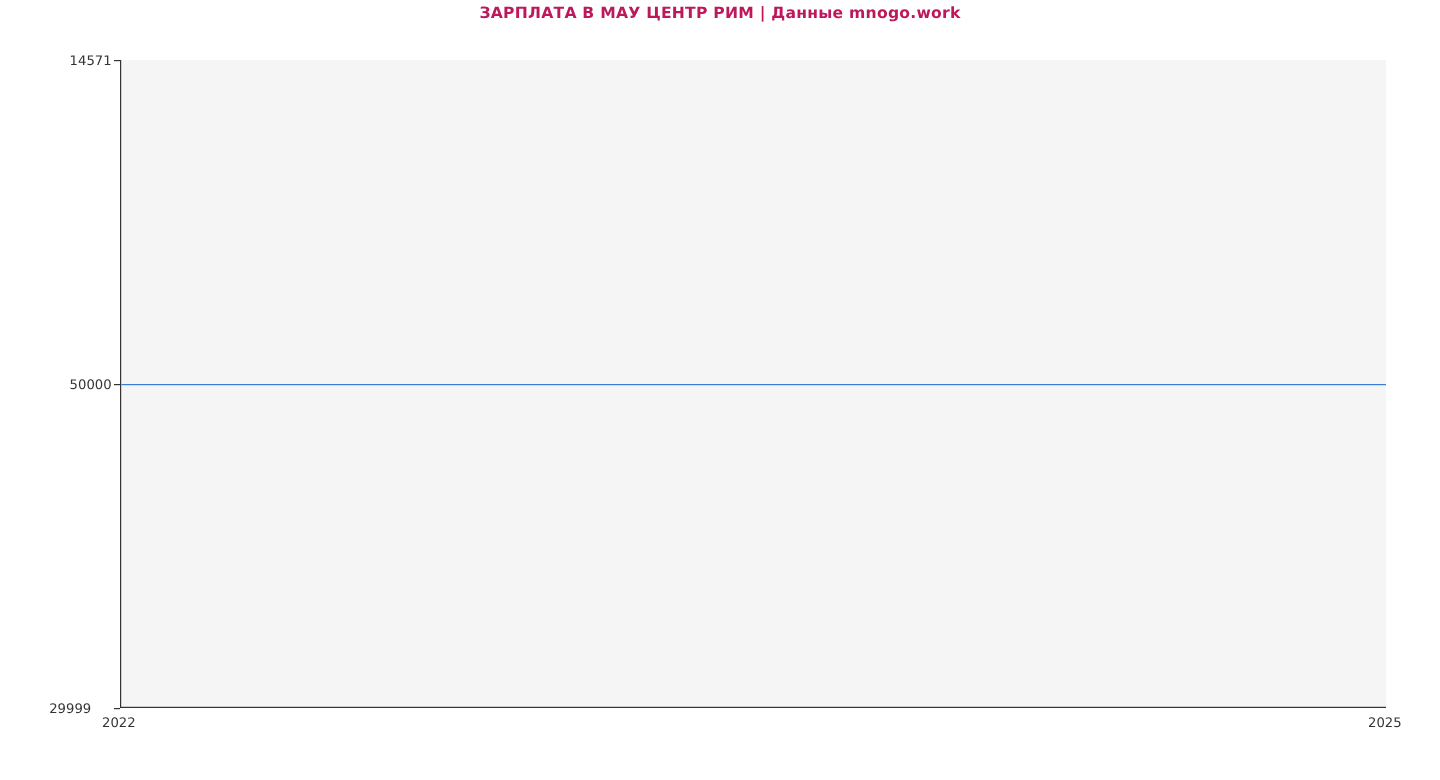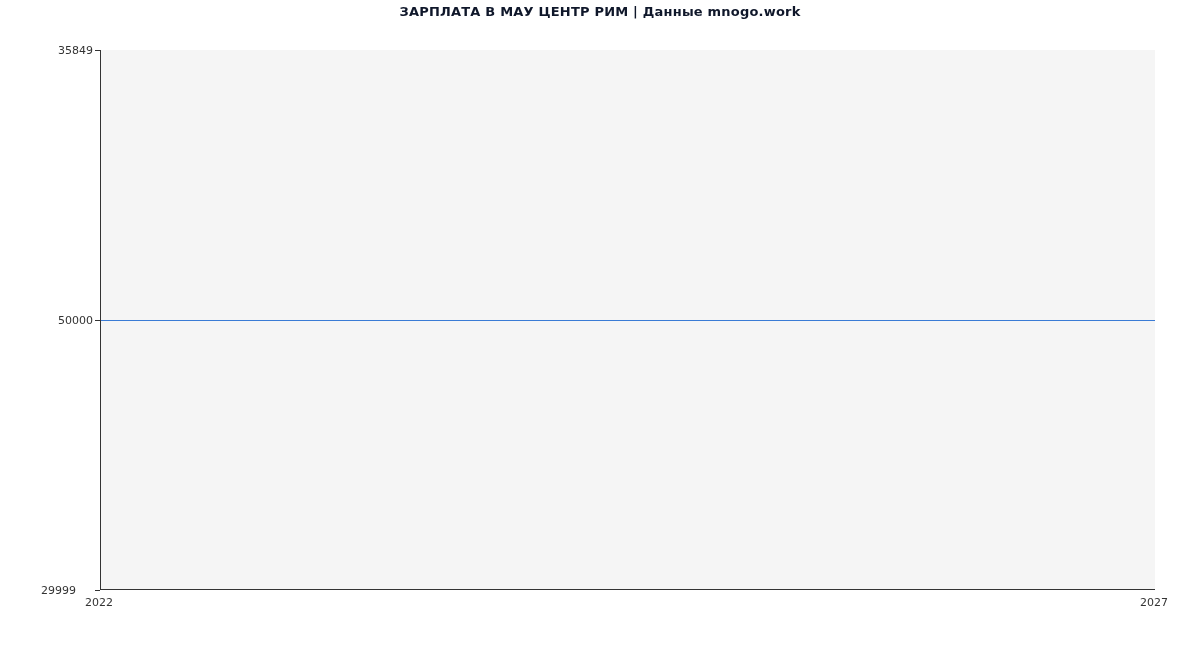--- a/index.html
+++ b/index.html
@@ -17,21 +17,21 @@
     height: 650px;
   }
   .title {
     position: absolute;
     top: 4px;
     left: 0;
     width: 1200px;
     text-align: center;
     font-size: 13px;
     font-weight: 700;
-    color: #0f172a;
+    color: #be185d;
     letter-spacing: 0.2px;
   }
   .plot {
     position: absolute;
     left: 100px;
     top: 50px;
     width: 1055px;   
     height: 540px;   
     background: #f5f5f5;
     border-left: 1px solid #333333;
@@ -65,25 +65,25 @@
 <body>
 
 <div class="container">
 
   <div class="title">ЗАРПЛАТА В МАУ ЦЕНТР РИМ | Данные mnogo.work</div>
 
   <div class="ytick" style="top:50px"></div>
   <div class="ytick" style="top:320px"></div>
   <div class="ytick" style="top:590px"></div>
 
-  <div class="ylabel" style="left:55px; top:44px; width:38px">35849</div>
+  <div class="ylabel" style="left:55px; top:44px; width:38px">14571</div>
   <div class="ylabel" style="left:55px; top:314px; width:38px">50000</div>
   <div class="ylabel" style="left:38px; top:584px; width:38px">29999</div>
 
   <div class="xlabel" style="left:85px; top:596px">2022</div>
-  <div class="xlabel" style="left:1140px; top:596px">2027</div>
+  <div class="xlabel" style="left:1140px; top:596px">2025</div>
 
   <div class="plot">
 
     <div class="hline" style="top:270px"></div>
   </div>
 
 </div>
 
 </body></html>

